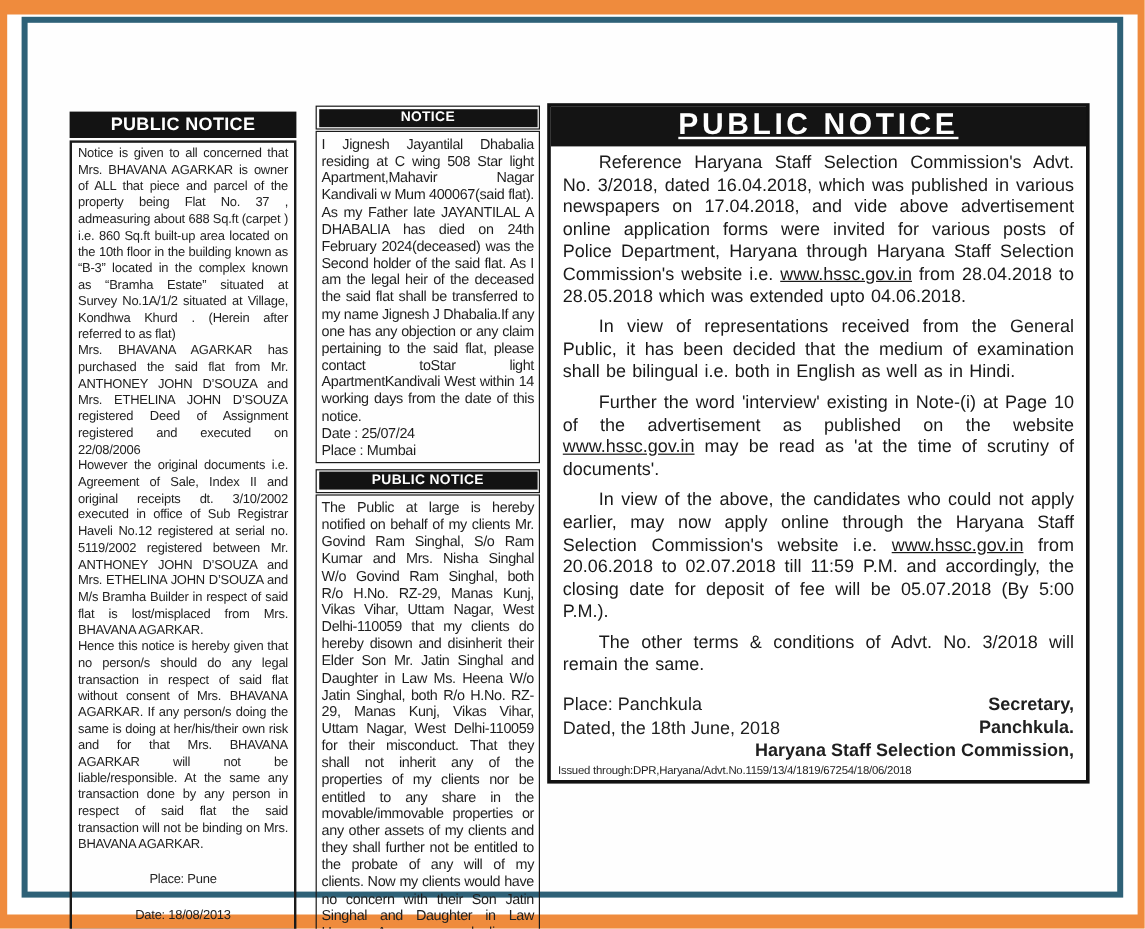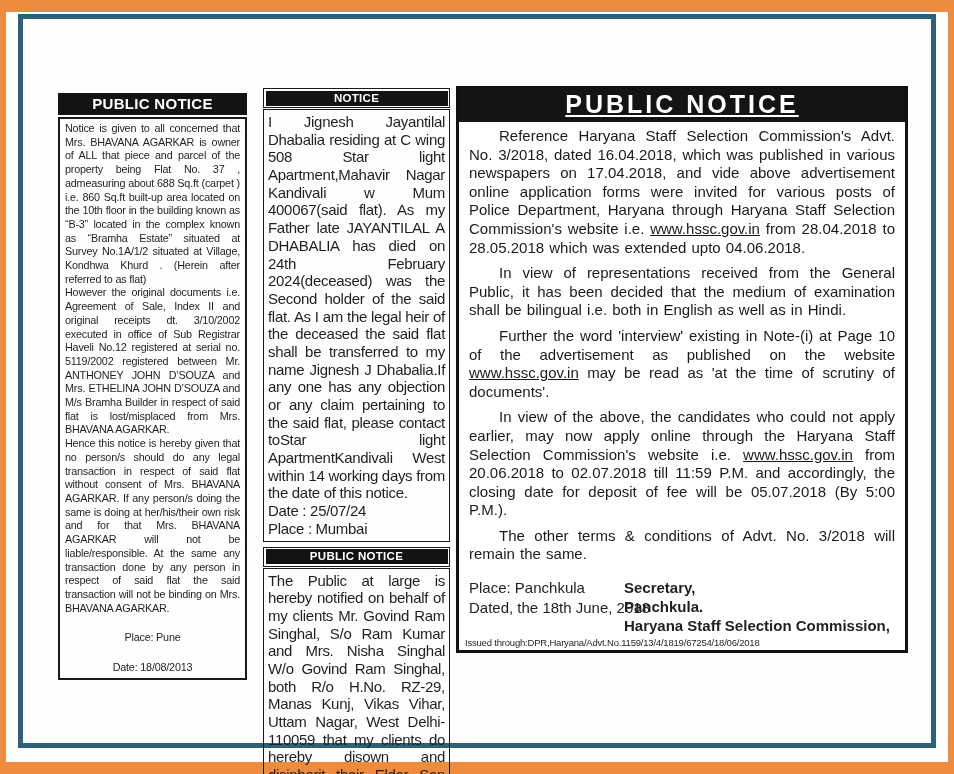--- a/index.html
+++ b/index.html
@@ -30,21 +30,21 @@
   .ln-foot{text-align:center;margin-top:16px;}
   
   .col-mid{left:250px;top:88px;width:200px;}
   .mn-header{border:1px solid #1a1a1a;padding:1.5px;margin-bottom:1px;}
   .mn-header .bar{
     background:#131313;color:#fff;font-weight:bold;font-size:11.5px;
     text-align:center;padding:1px 0 2px;letter-spacing:.3px;
   }
   .mn-body{
     border:1.5px solid #1a1a1a;padding:3px 4px;
-    font-size:15px;line-height:1.18;letter-spacing:-0.3px;text-align:justify;
+    font-size:12px;line-height:1.18;letter-spacing:-0.3px;text-align:justify;
   }
   .mn-body p{margin:0;}
   .mn-gap{height:5px;}
   .sig{text-align:right;margin-top:1px;font-style:italic;}
   .sig div{margin:0;}
   .sig div:first-child{font-weight:bold;}
   
   .col-right{left:443px;top:86px;width:465px;}
   .rn-box{border:3px solid #111;background:#fff;}
   .rn-header{
@@ -52,35 +52,36 @@
     font-size:25px;font-weight:bold;letter-spacing:3px;padding:1px 0 3px;
   }
   .rn-header span{text-decoration:underline;}
   .rn-body{
     padding:5px 10px 2px;font-size:15px;line-height:1.24;
     text-align:justify;word-spacing:1px;color:#1a1a1a;
   }
   .rn-body p{margin:0 0 7px;text-indent:30px;}
   .rn-body .u{text-decoration:underline;}
   .rn-footer{position:relative;padding:6px 10px 0;font-size:15px;}
-  .rn-signatory{margin-left:155px;text-align:left;font-weight:bold;line-height:1.25;}
+  .rn-signatory{margin-left:155px;text-align:right;font-weight:bold;line-height:1.25;}
   .rn-placedate{position:absolute;left:10px;bottom:18px;line-height:1.3;}
   .rn-issued{font-size:9.5px;font-weight:normal;padding:2px 6px 2px;letter-spacing:-0.2px;}
 </style>
 </head>
 <body>
 
 <div class="orange-frame"></div>
 <div class="teal-frame"></div>
 
 <div class="col col-left">
   <div class="ln-header">PUBLIC NOTICE</div>
   <div class="ln-body">
     <div>
         <p>Notice is given to all concerned that Mrs. BHAVANA AGARKAR is owner of ALL that piece and parcel of the property being Flat No. 37 , admeasuring about 688 Sq.ft (carpet ) i.e. 860 Sq.ft built-up area located on the 10th floor in the building known as “B-3” located in the complex known as “Bramha Estate” situated at Survey No.1A/1/2 situated at Village, Kondhwa Khurd . (Herein after referred to as flat)</p>
+        <p>Mrs. BHAVANA AGARKAR has purchased the said flat from Mr. ANTHONEY JOHN D’SOUZA and Mrs. ETHELINA JOHN D’SOUZA registered Deed of Assignment registered and executed on 22/08/2006</p>
         <p>However the original documents i.e. Agreement of Sale, Index II and original receipts dt. 3/10/2002 executed in office of Sub Registrar Haveli No.12 registered at serial no. 5119/2002 registered between Mr. ANTHONEY JOHN D’SOUZA and Mrs. ETHELINA JOHN D’SOUZA and M/s Bramha Builder in respect of said flat is lost/misplaced from Mrs. BHAVANA AGARKAR.</p>
         <p>Hence this notice is hereby given that no person/s should do any legal transaction in respect of said flat without consent of Mrs. BHAVANA AGARKAR. If any person/s doing the same is doing at her/his/their own risk and for that Mrs. BHAVANA AGARKAR will not be liable/responsible. At the same any transaction done by any person in respect of said flat the said transaction will not be binding on Mrs. BHAVANA AGARKAR.</p>
       </div>
     <div class="ln-foot">Place: Pune</div>
     <div class="ln-foot">Date: 18/08/2013</div>
   </div>
 </div>
 
 <div class="col col-mid">
 

